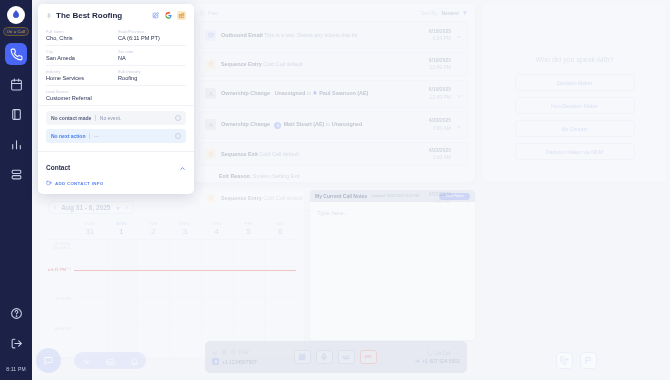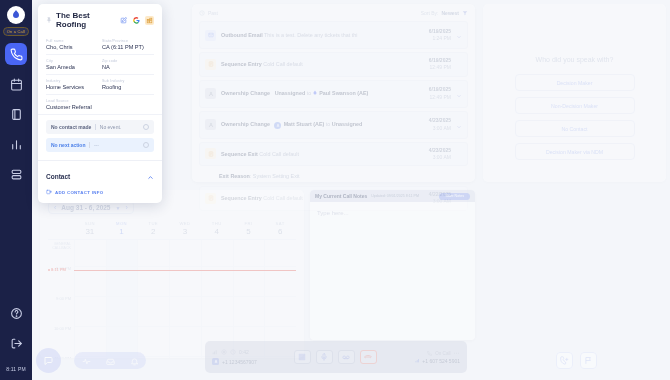--- a/index.html
+++ b/index.html
@@ -202,21 +202,21 @@
     position: absolute; top: 352px; width: 17px; height: 17px;
     border-radius: 4px; border: .5px solid #e2e8fb; background: #fff;
     display: flex; align-items: center; justify-content: center; color: #c2cdf5;
   }
   .br-btn svg { width: 9px; height: 9px; }
   #br-addcall { left: 556px; }
   #br-flag { left: 580px; }
 
   
   #lead-card {
-    position: absolute; left: 38px; top: 4px; width: 124px;
+    position: absolute; left: 38px; top: 4px; width: 156px;
     background: #ffffff; border-radius: 5px;
     box-shadow: 0 3px 14px rgba(25,35,80,.16);
     overflow: hidden;
   }
   .card-head {
     display: flex; align-items: center; gap: 4px;
     padding: 7px 8px 6px 8px;
   }
   .pin-icon { color: #aab2c7; display: flex; }
   .pin-icon svg { width: 6px; height: 6px; }

